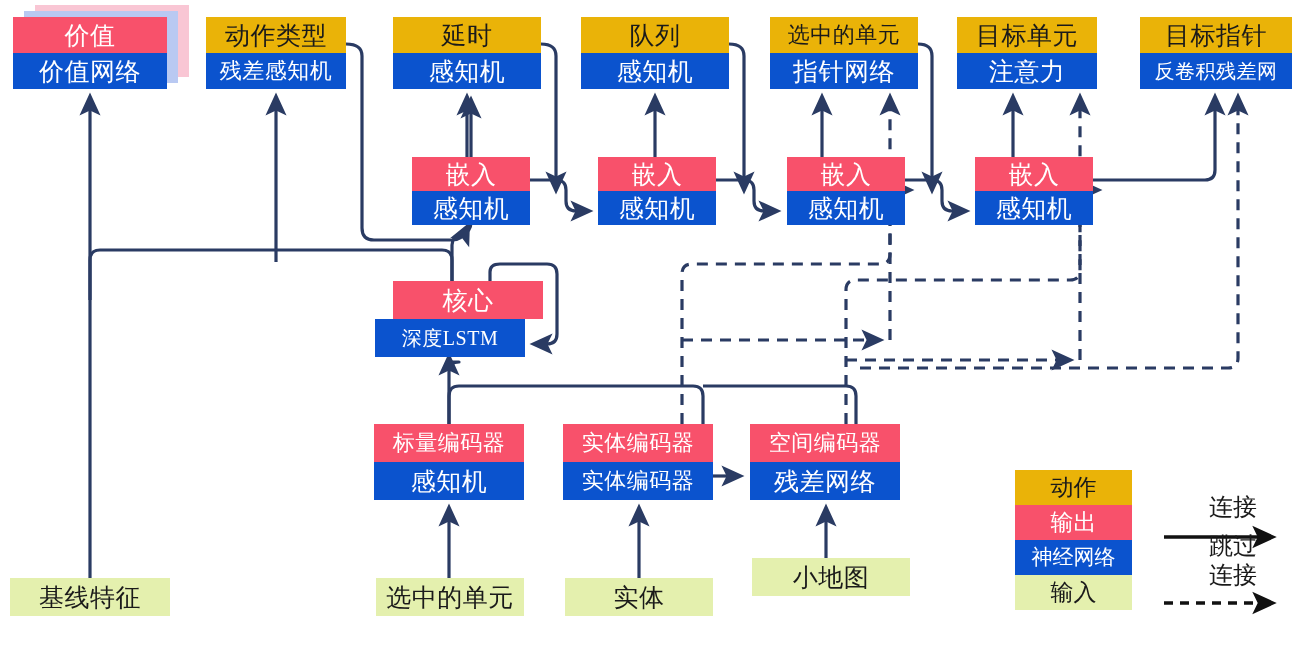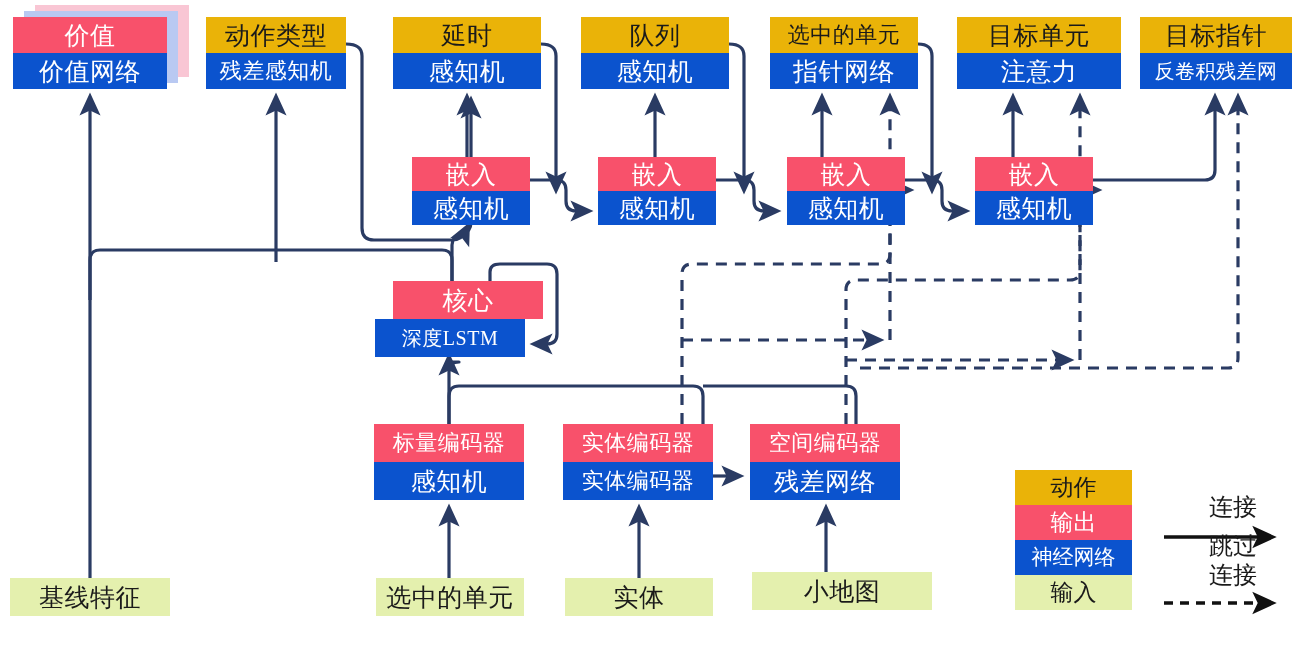--- a/index.html
+++ b/index.html
@@ -144,21 +144,21 @@
         <div class="band b-net" style="height: 36px;">感知机</div>
       </div>
       <div class="node" style="left: 581px; top: 17px; width: 148px; height: 72px;">
         <div class="band b-action" style="height: 36px;">队列</div>
         <div class="band b-net" style="height: 36px;">感知机</div>
       </div>
       <div class="node" style="left: 770px; top: 17px; width: 148px; height: 72px;">
         <div class="band b-action small" style="height: 36px;">选中的单元</div>
         <div class="band b-net" style="height: 36px;">指针网络</div>
       </div>
-      <div class="node" style="left: 957px; top: 17px; width: 164px; height: 72px;">
+      <div class="node" style="left: 957px; top: 17px; width: 140px; height: 72px;">
         <div class="band b-action" style="height: 36px;">目标单元</div>
         <div class="band b-net" style="height: 36px;">注意力</div>
       </div>
       <div class="node" style="left: 1140px; top: 17px; width: 152px; height: 72px;">
         <div class="band b-action" style="height: 36px;">目标指针</div>
         <div class="band b-net tiny" style="height: 36px;">反卷积残差网</div>
       </div>
       <div class="node" style="left: 412px; top: 157px; width: 118px; height: 68px;">
         <div class="band b-output" style="height: 34px;">嵌入</div>
         <div class="band b-net" style="height: 34px;">感知机</div>
@@ -193,21 +193,21 @@
       </div>
       <div class="node" style="left: 10px; top: 578px; width: 160px; height: 38px;">
         <div class="band b-input" style="height: 38px;">基线特征</div>
       </div>
       <div class="node" style="left: 376px; top: 578px; width: 148px; height: 38px;">
         <div class="band b-input" style="height: 38px;">选中的单元</div>
       </div>
       <div class="node" style="left: 565px; top: 578px; width: 148px; height: 38px;">
         <div class="band b-input" style="height: 38px;">实体</div>
       </div>
-      <div class="node" style="left: 752px; top: 572px; width: 180px; height: 38px;">
+      <div class="node" style="left: 752px; top: 558px; width: 158px; height: 38px;">
         <div class="band b-input" style="height: 38px;">小地图</div>
       </div>
     </div>
 
   <div class="legend-box" id="legend-box" style="left:1015px;top:470px;width:117px;">
       <div class="legend-band b-action" style="height: 35px;">动作</div>
       <div class="legend-band b-output" style="height: 35px;">输出</div>
       <div class="legend-band b-net" style="height: 35px; font-size: 21px;">神经网络</div>
       <div class="legend-band b-input" style="height: 35px;">输入</div>
     </div>

